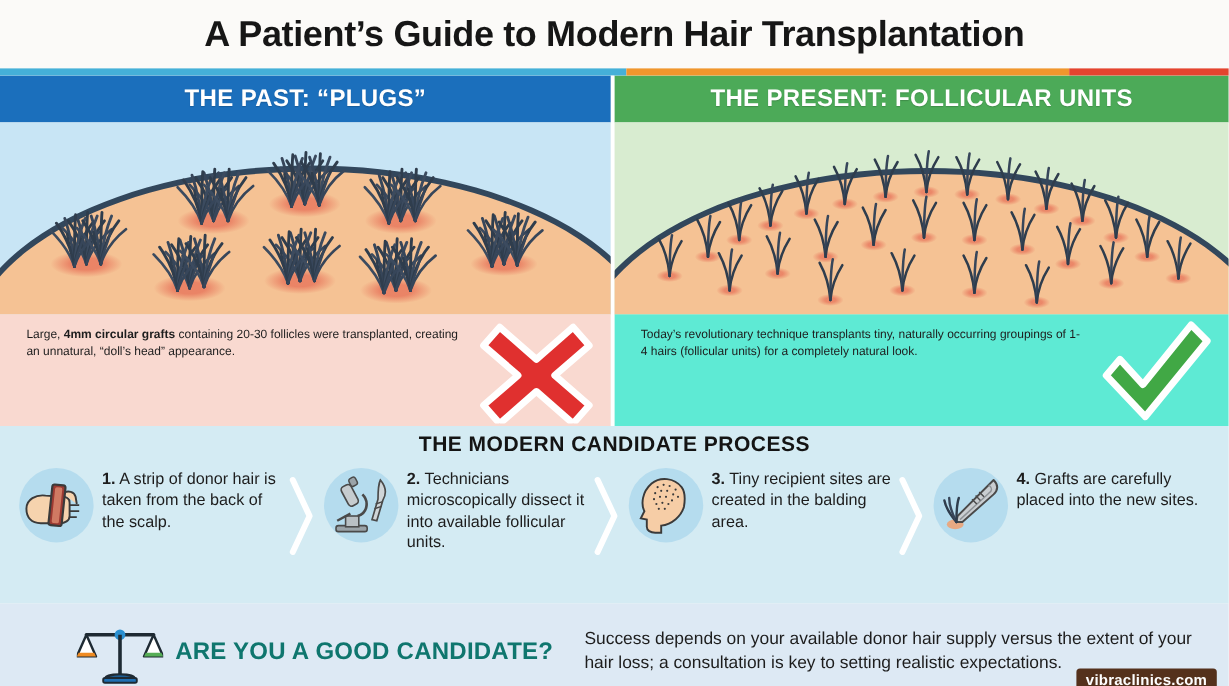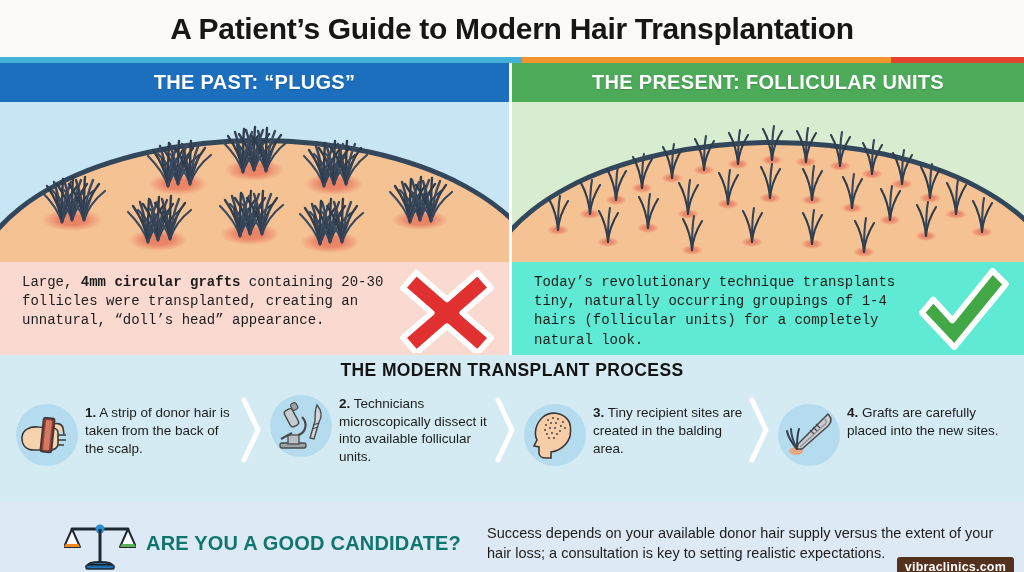--- a/index.html
+++ b/index.html
@@ -46,38 +46,38 @@
 
   .scalp{
     position:absolute;left:-6%;bottom:-186px;width:112%;height:300px;
     background:#f5c294;border:5px solid #32475c;border-radius:50%;
   }
   .illus-right .scalp{bottom:-188px;}
 
   .caption{
     position:relative;height:93px;box-sizing:border-box;
     padding:11px 120px 0 22px;
-    font-size:14px;line-height:1.37;color:#1d1d1d;font-family:Liberation Mono, monospace;
+    font-size:10px;line-height:1.37;color:#1d1d1d;
   }
   .cap-left{background:#f9d9d0;}
   .cap-right{background:#5eead4;}
   .caption b{font-weight:bold;}
 
   .verdict{position:absolute;right:14px;bottom:2px;width:96px;height:88px;}
 
   
   .process{
     position:relative;width:100%;height:148px;background:#d4ebf3;
     box-sizing:border-box;padding-top:5px;
   }
   .process-title{
     text-align:center;font-size:17.5px;font-weight:bold;color:#141414;
     letter-spacing:0.4px;
   }
-  .steps{display:flex;align-items:flex-end;padding:7px 8px 0 8px;}
+  .steps{display:flex;align-items:flex-start;padding:7px 8px 0 8px;}
   .step{display:flex;align-items:flex-start;width:232px;}
   .step-icon{
     flex:0 0 auto;width:62px;height:62px;border-radius:50%;
     background:#b5dcee;margin:2px 7px 0 8px;position:relative;overflow:hidden;
   }
   .step-text{font-size:13.5px;line-height:1.32;color:#1d1d1d;padding-top:2px;}
   .step-text b{font-weight:bold;}
   .chev{flex:0 0 auto;width:22px;height:72px;margin-top:6px;}
 
   
@@ -263,21 +263,21 @@
       <div class="caption cap-right">
         <span>Today’s revolutionary technique transplants tiny, naturally occurring groupings of 1-4 hairs (follicular units) for a completely natural look.</span>
         <svg class="verdict" viewBox="0 0 100 92">
           <path d="M8 50 L20 36 L40 58 L82 6 L96 20 L42 86 Z" fill="#41a845" stroke="#ffffff" stroke-width="6" stroke-linejoin="round"></path>
         </svg>
       </div>
     </div>
   </div>
 
   <div class="process">
-    <div class="process-title">THE MODERN TRANSPLANT PROCESS</div>
+    <div class="process-title">THE MODERN CANDIDATE PROCESS</div>
     <div class="steps">
 
       <div class="step">
         <div class="step-icon">
           <svg width="62" height="62" viewBox="0 0 62 62">
             <path d="M6 34 C6 26 14 22 22 23 L36 24 C40 24 42 26 42 29 L42 40 C42 44 38 46 34 46 L18 46 C10 46 6 41 6 34 Z" fill="#f6d3ae" stroke="#3a3a3a" stroke-width="1.6"></path>
             <path d="M36 21 C41 18 46 20 47 24 L48 30" fill="#f6d3ae" stroke="#3a3a3a" stroke-width="1.6"></path>
             <path d="M42 31 L50 31 M42 36 L50 36 M42 41 L48 41" stroke="#3a3a3a" stroke-width="1.4"></path>
             <rect x="26" y="14" width="11" height="34" rx="2" transform="rotate(6 31 31)" fill="#9c3a32" stroke="#3a3a3a" stroke-width="1.8"></rect>
             <rect x="28.5" y="16" width="6" height="30" rx="1.5" transform="rotate(6 31 31)" fill="#d07a63"></rect>

